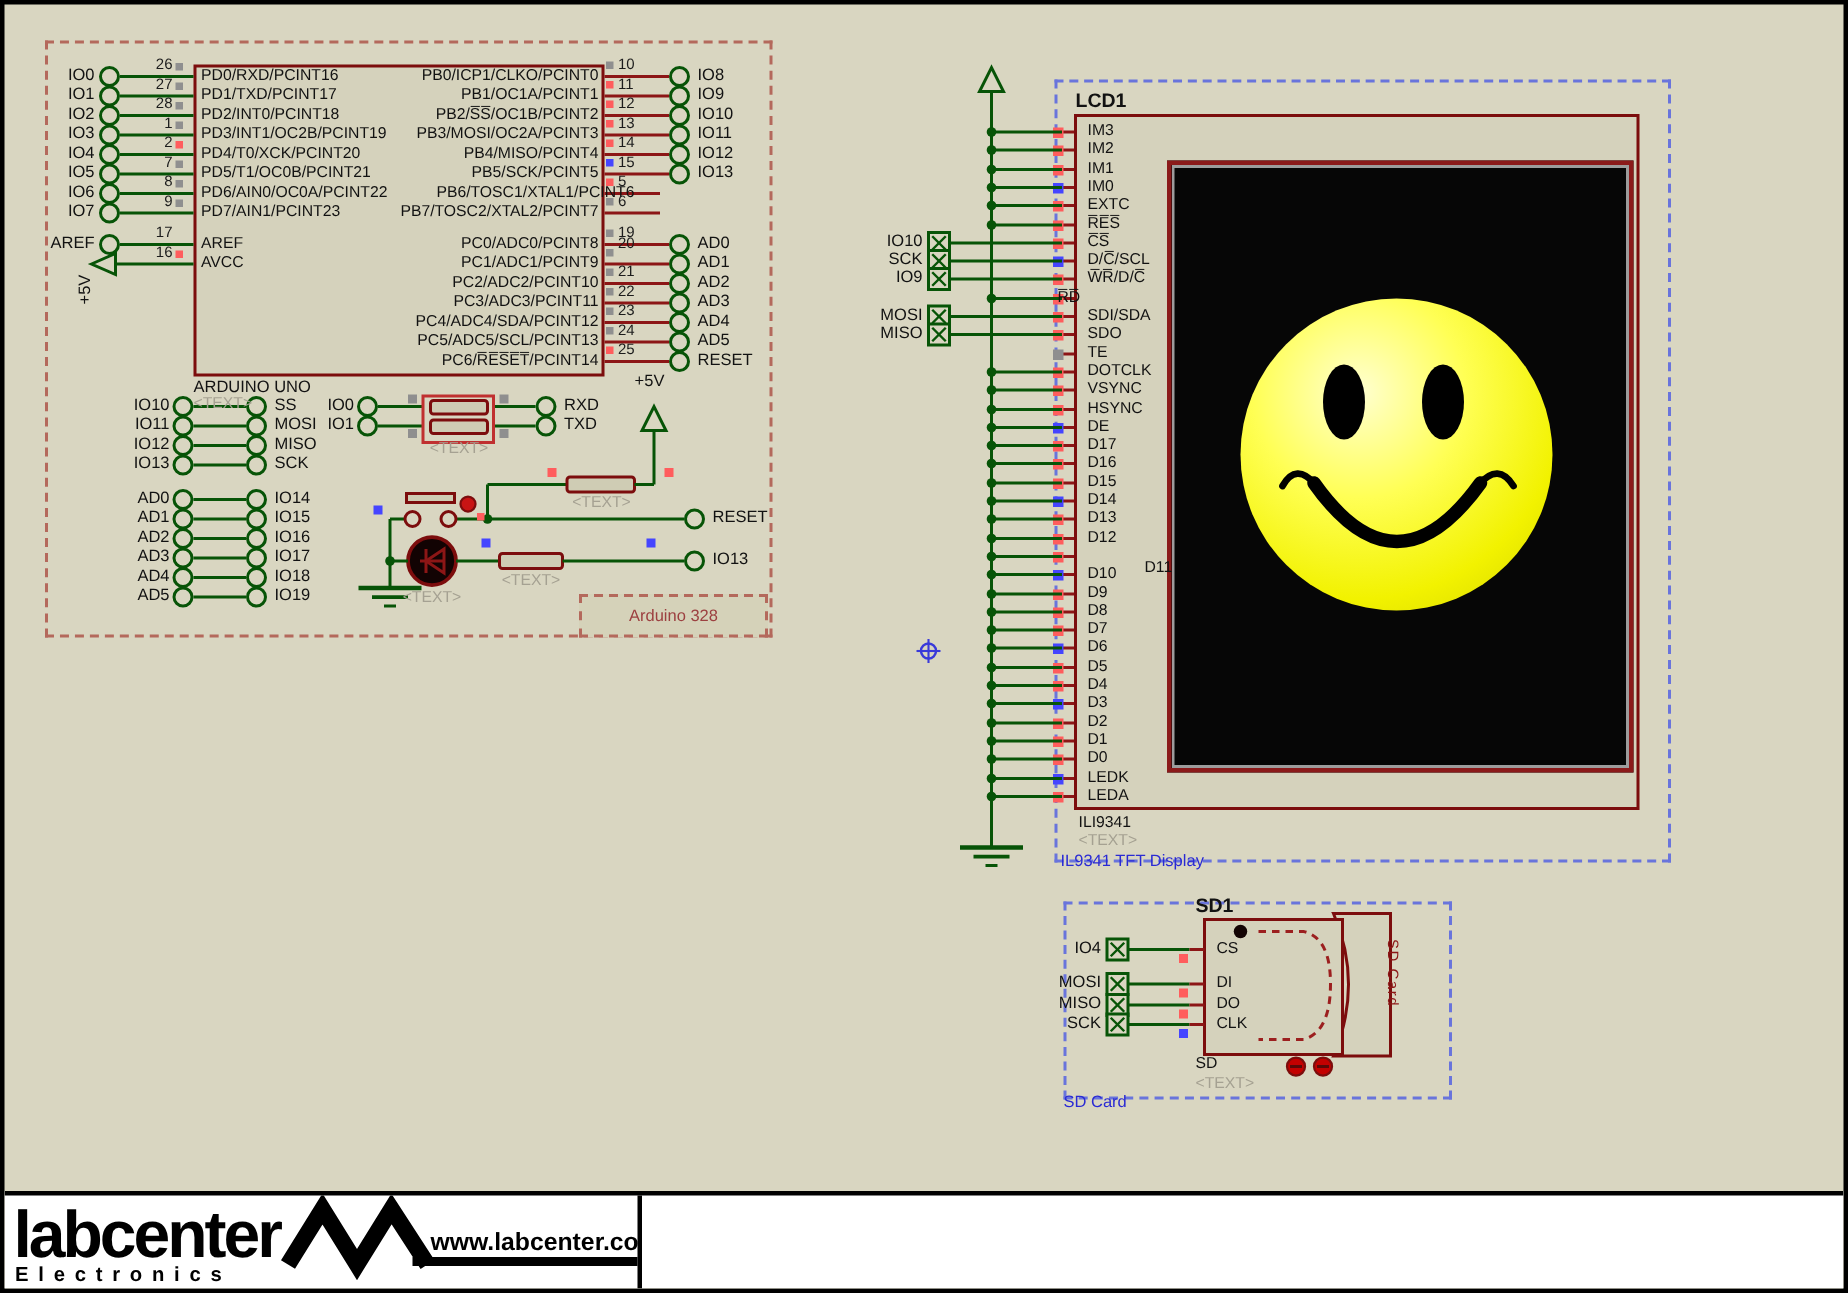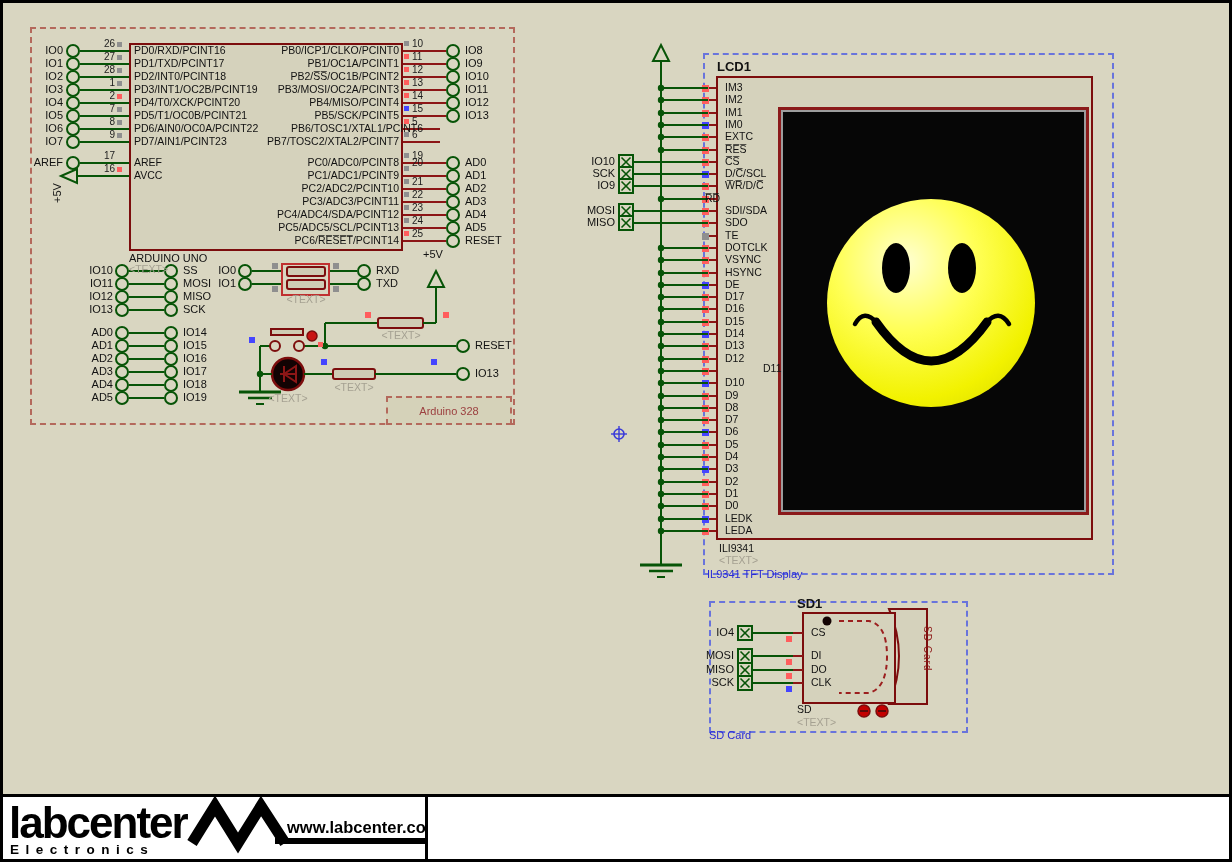--- a/index.html
+++ b/index.html
@@ -544,21 +544,21 @@
       <div class="slbl" style="left: 722px; top: 239px;">DOTCLK</div>
       <div class="slbl" style="left: 722px; top: 251px;">VSYNC</div>
       <div class="slbl" style="left: 722px; top: 264px;">HSYNC</div>
       <div class="slbl" style="left: 722px; top: 276px;">DE</div>
       <div class="slbl" style="left: 722px; top: 288px;">D17</div>
       <div class="slbl" style="left: 722px; top: 300px;">D16</div>
       <div class="slbl" style="left: 722px; top: 313px;">D15</div>
       <div class="slbl" style="left: 722px; top: 325px;">D14</div>
       <div class="slbl" style="left: 722px; top: 337px;">D13</div>
       <div class="slbl" style="left: 722px; top: 350px;">D12</div>
-      <div class="slbl" style="left: 722px; top: 360px; padding-left: 38px;">D11</div>
+      <div class="slbl" style="left: 722px; top: 370px; padding-left: 38px;">D11</div>
       <div class="slbl" style="left: 722px; top: 374px;">D10</div>
       <div class="slbl" style="left: 722px; top: 387px;">D9</div>
       <div class="slbl" style="left: 722px; top: 399px;">D8</div>
       <div class="slbl" style="left: 722px; top: 411px;">D7</div>
       <div class="slbl" style="left: 722px; top: 423px;">D6</div>
       <div class="slbl" style="left: 722px; top: 436px;">D5</div>
       <div class="slbl" style="left: 722px; top: 448px;">D4</div>
       <div class="slbl" style="left: 722px; top: 460px;">D3</div>
       <div class="slbl" style="left: 722px; top: 473px;">D2</div>
       <div class="slbl" style="left: 722px; top: 485px;">D1</div>

